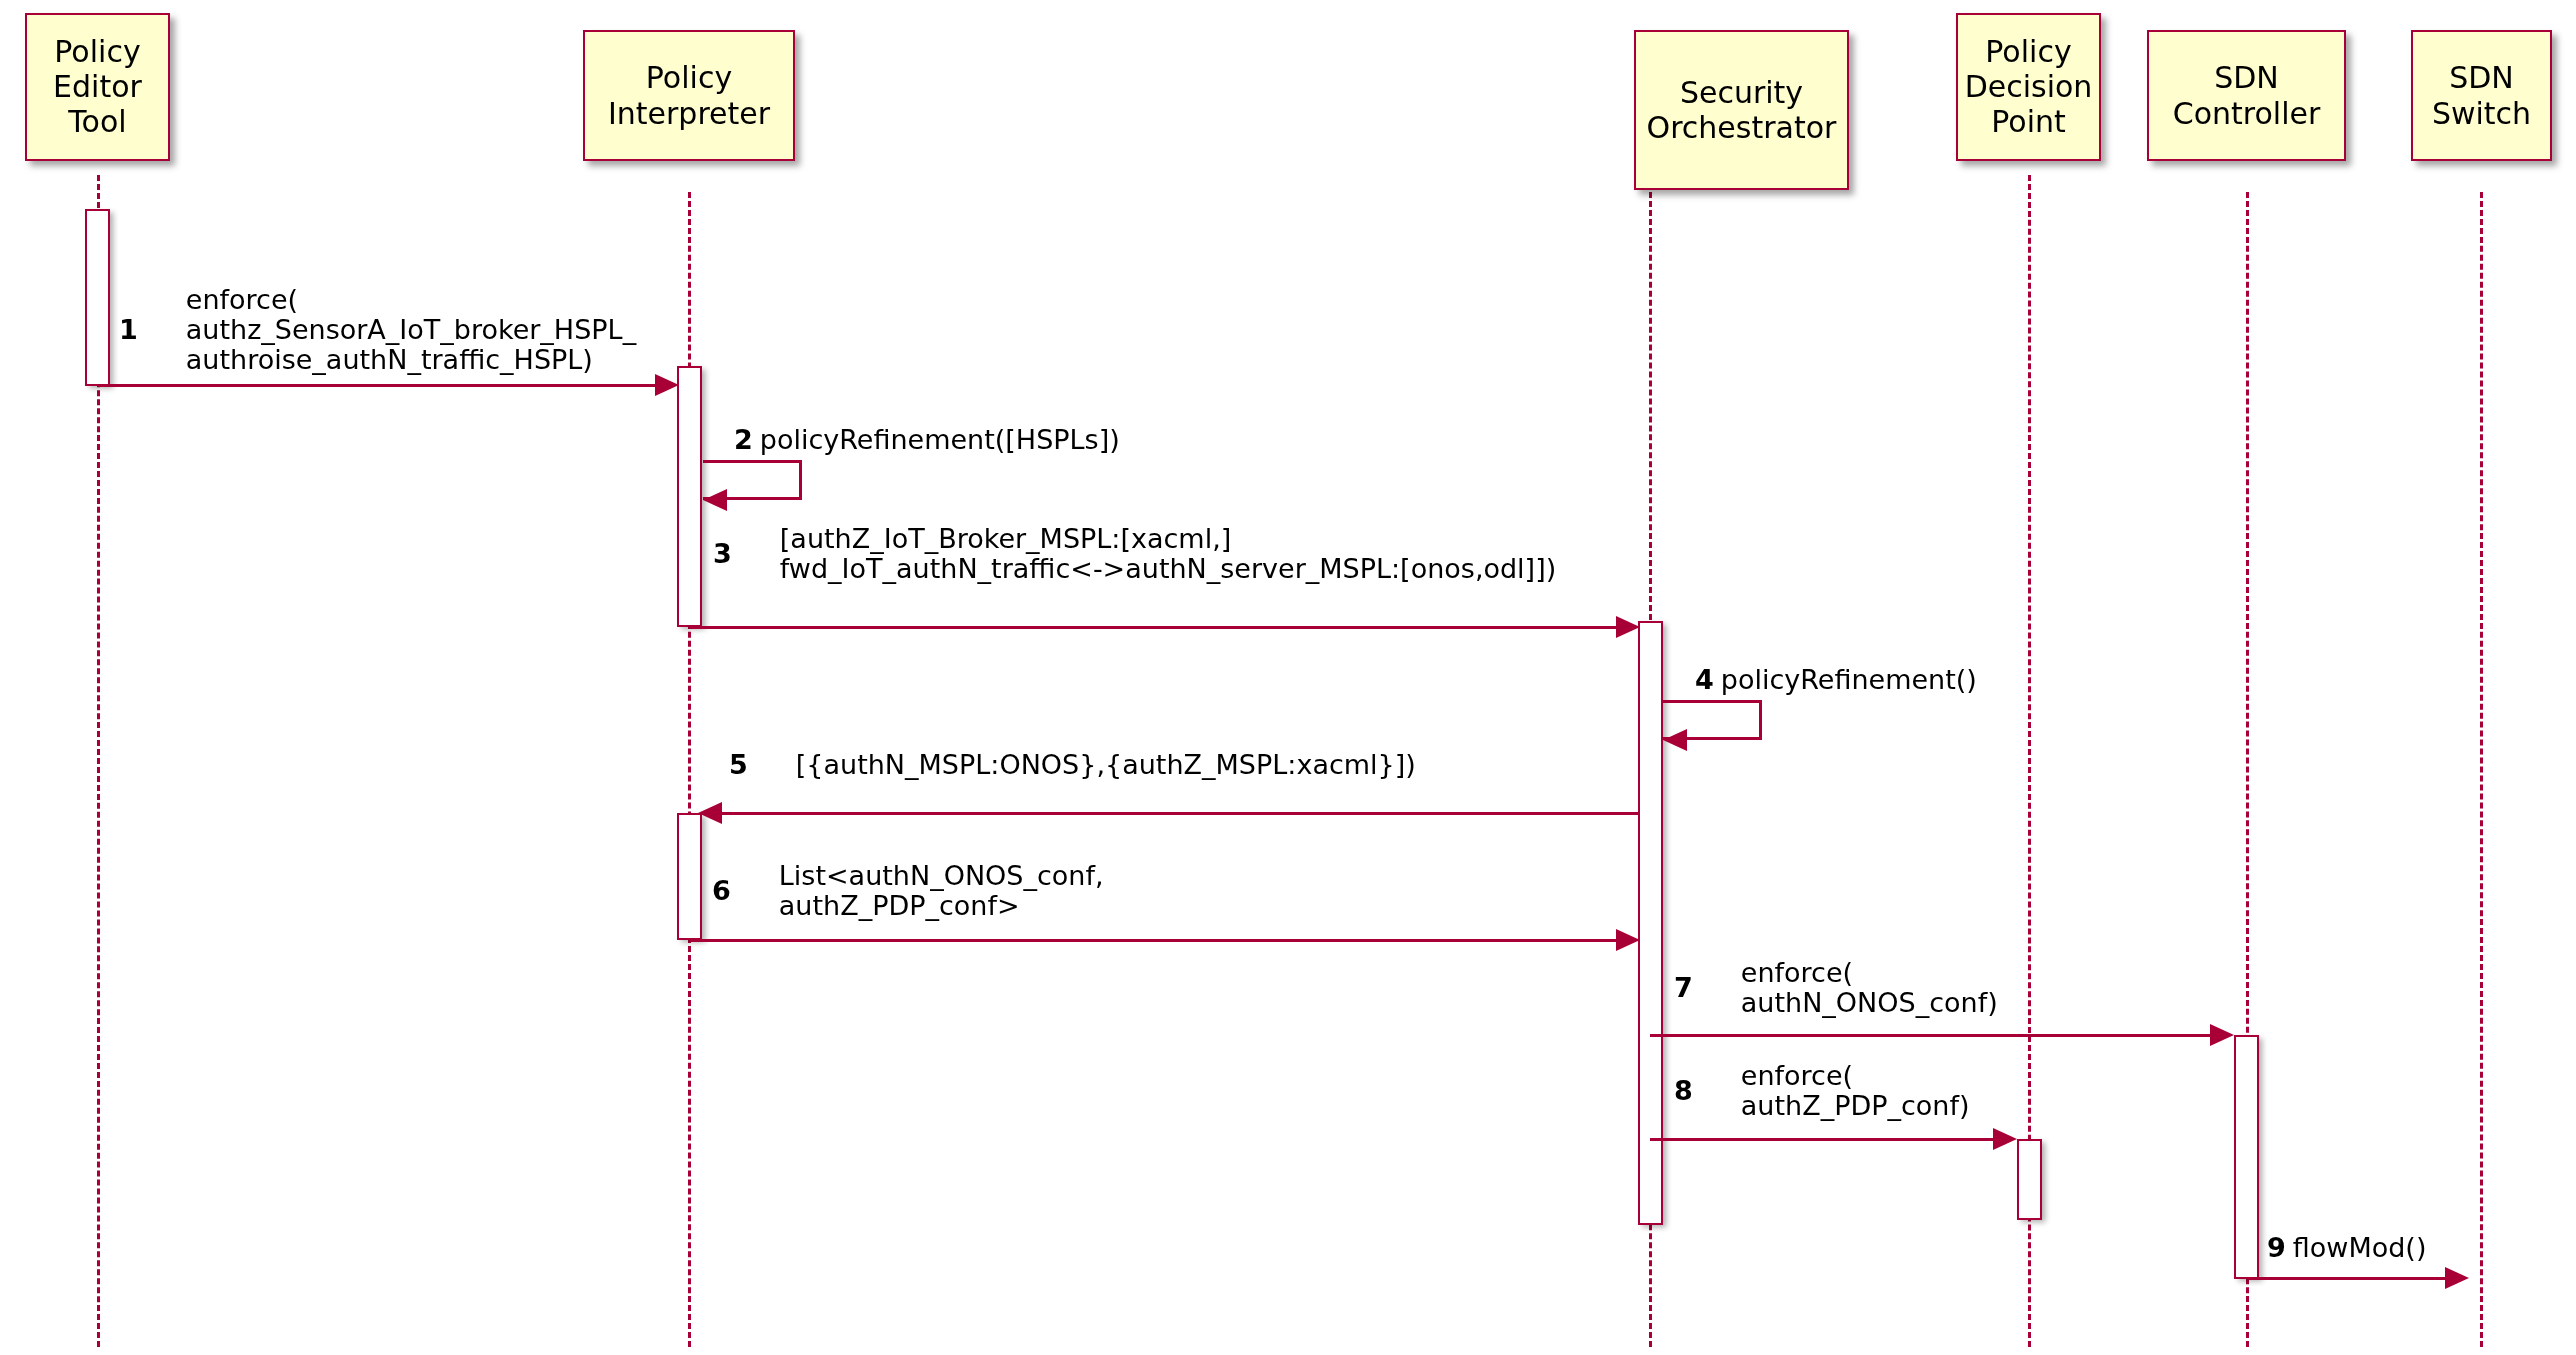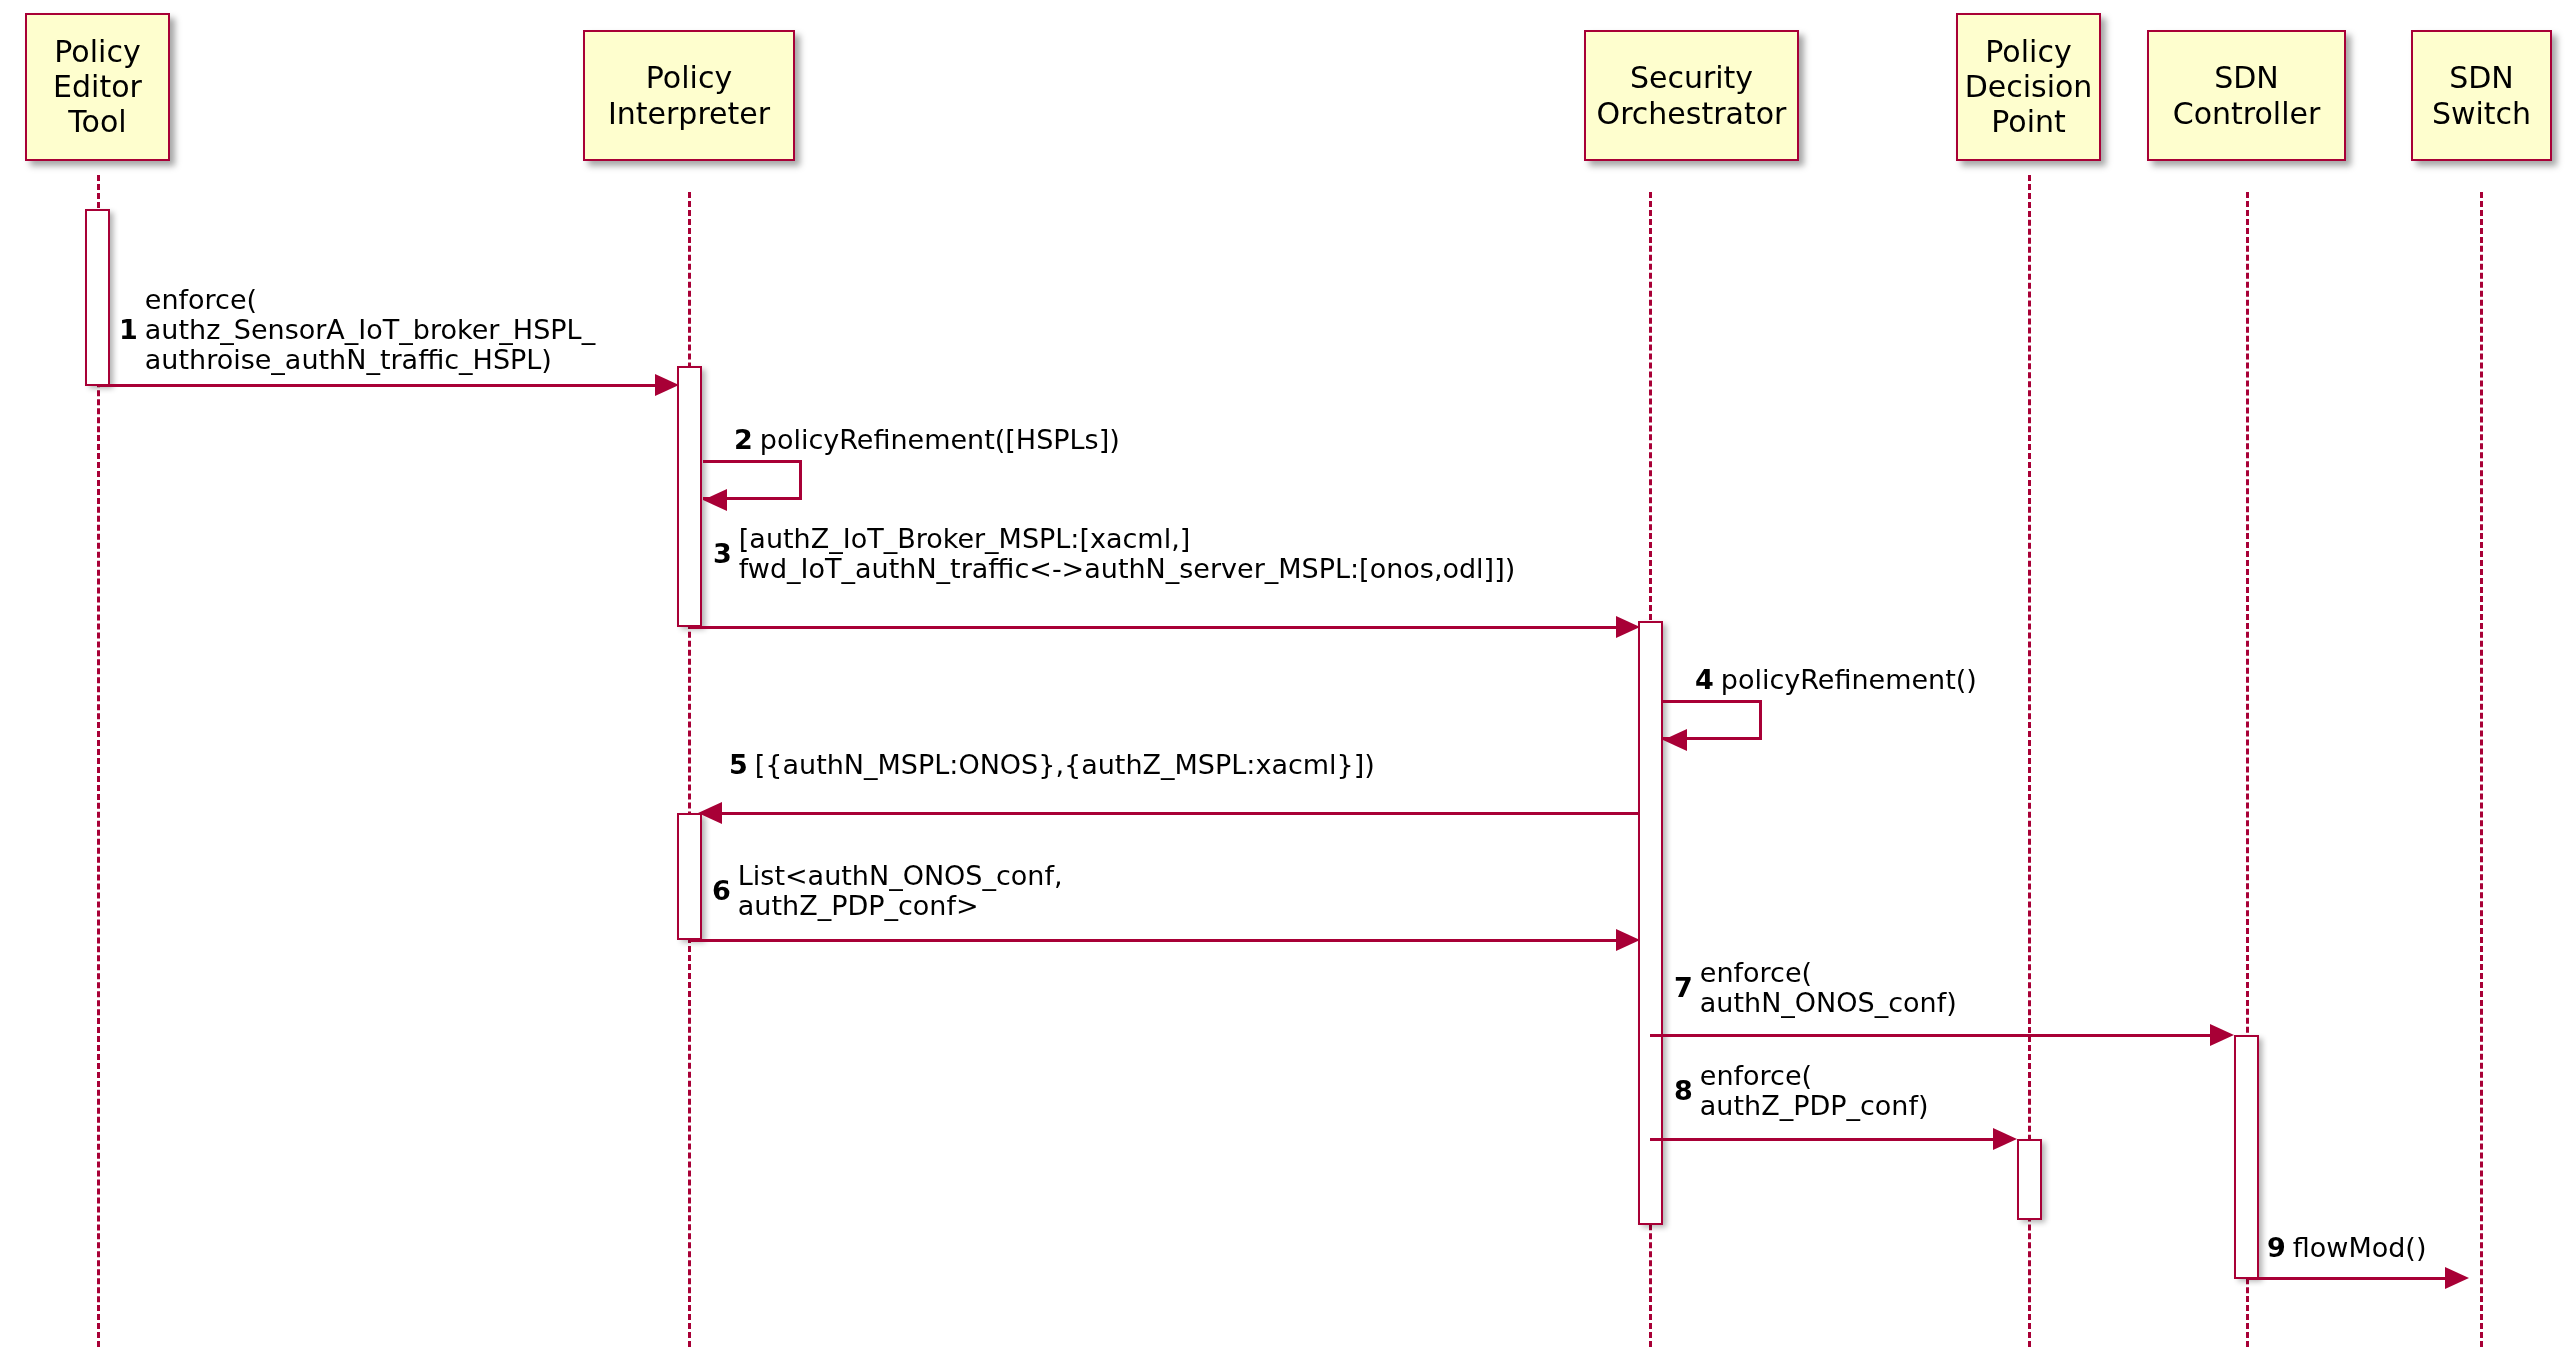--- a/index.html
+++ b/index.html
@@ -104,20 +104,21 @@
   }
   .msglabel.multi {
     display: flex;
     align-items: center;
   }
   .msglabel.multi .num {
     flex: 0 0 auto;
   }
   .msglabel .txt {
     display: block;
+    margin-left: 41px;
   }
 </style>
 </head>
 <body>
 
 <div id="diagram">
 
   <div class="lifeline" style="left:97px; top:175px; height:1172px;"></div>
   <div class="lifeline" style="left:688px; top:192px; height:1155px;"></div>
   <div class="lifeline" style="left:1649px; top:192px; height:1155px;"></div>
@@ -129,21 +130,21 @@
     <span class="pline">Policy</span>
     <span class="pline">Editor</span>
     <span class="pline">Tool</span>
   </div>
 
   <div class="participant" style="left:583px; top:30px; width:212px; height:131px;">
     <span class="pline">Policy</span>
     <span class="pline">Interpreter</span>
   </div>
 
-  <div class="participant" style="left:1584px; top:30px; width:215px; height:131px;justify-content:center;">
+  <div class="participant" style="left:1634px; top:30px; width:215px; height:160px;justify-content:center;">
     <span class="pline">Security</span>
     <span class="pline">Orchestrator</span>
   </div>
 
   <div class="participant" style="left:1956px; top:12.7px; width:145px; height:148px;">
     <span class="pline">Policy</span>
     <span class="pline">Decision</span>
     <span class="pline">Point</span>
   </div>
 

